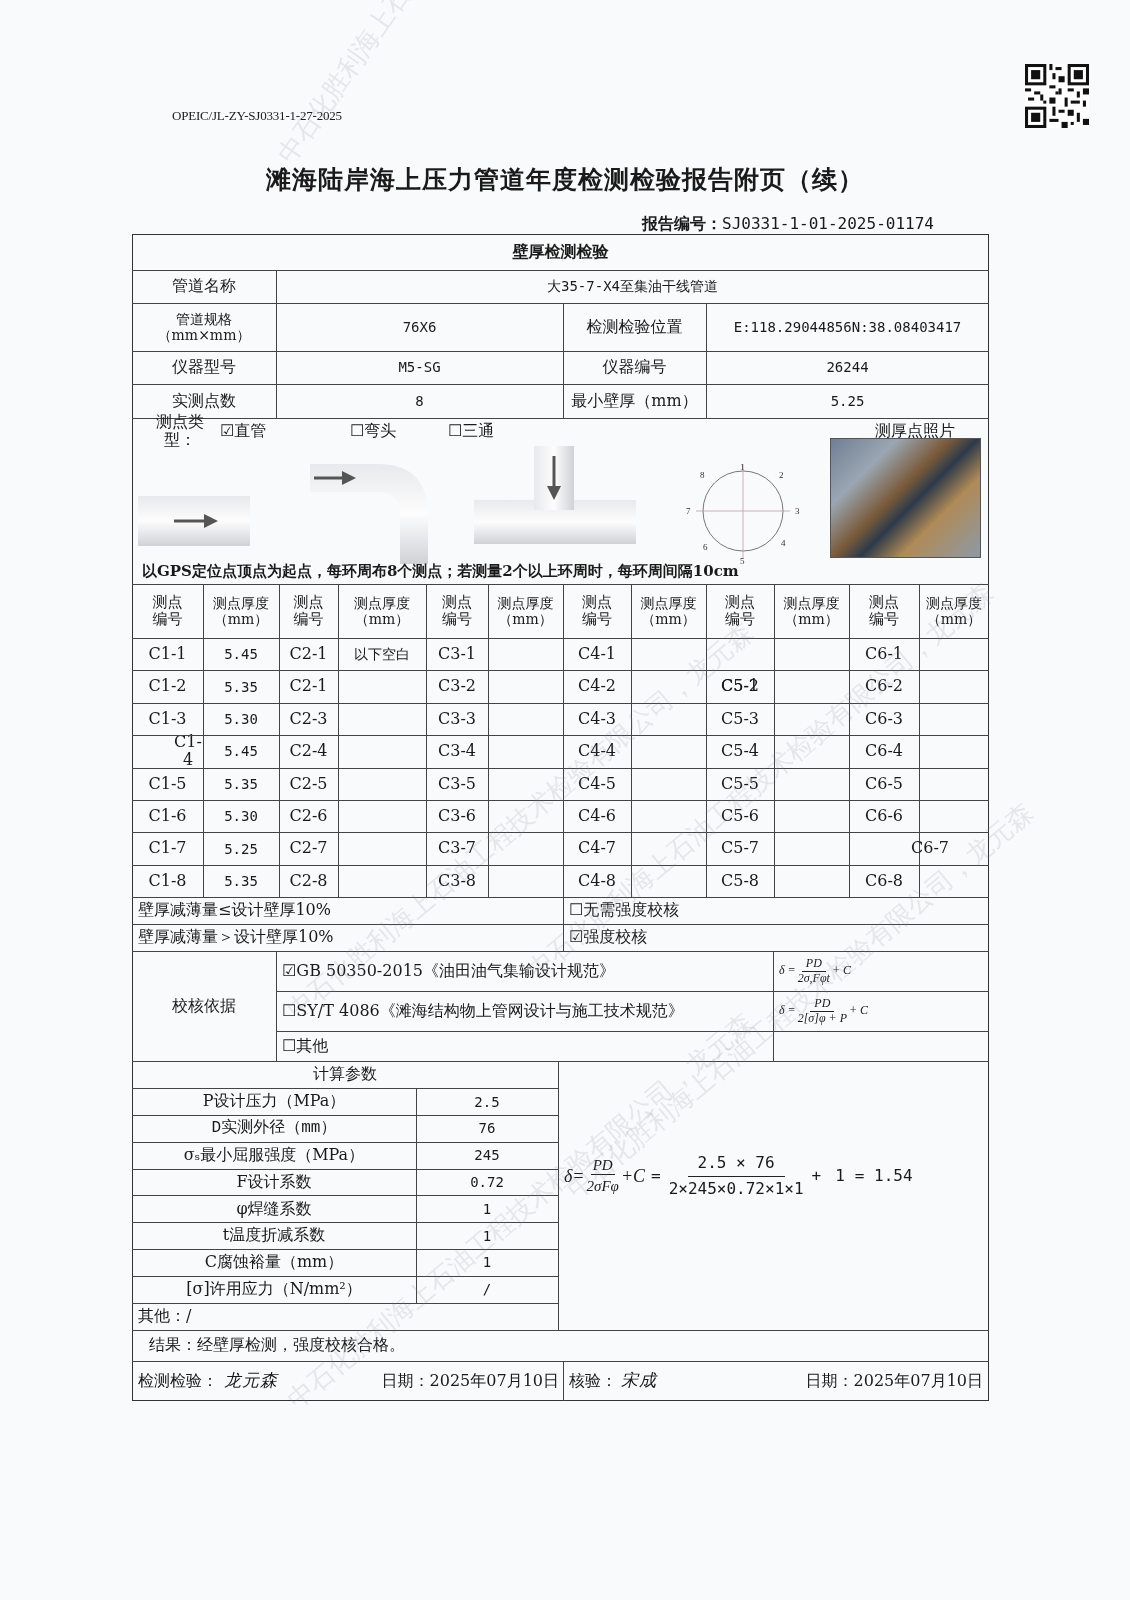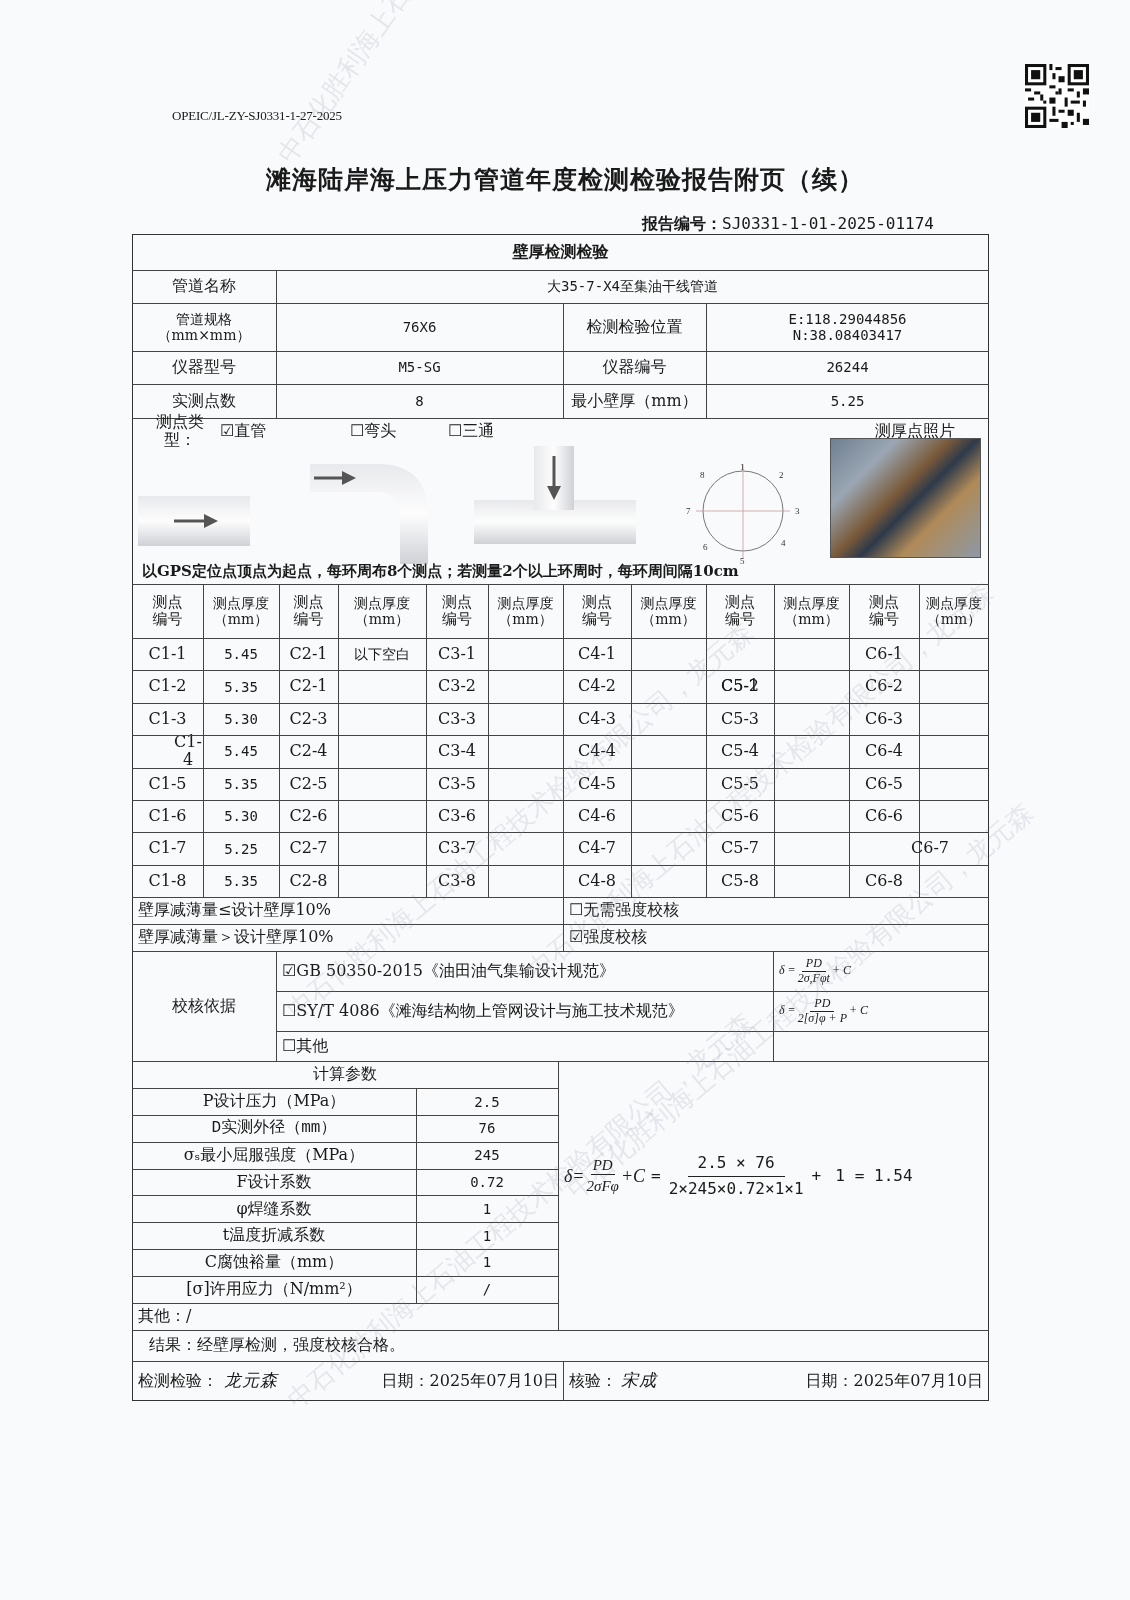--- a/index.html
+++ b/index.html
@@ -93,21 +93,21 @@
 <div id="grid">
     <div class="cell bold" style="left: 132px; top: 234px; width: 857px; height: 36px;">壁厚检测检验</div>
     <div class="ln-h" style="top: 270px; left: 132px; width: 857px;"></div>
     <div class="cell " style="left: 132px; top: 270px; width: 144px; height: 33px;">管道名称</div>
     <div class="cell mono" style="left: 276px; top: 270px; width: 713px; height: 33px;">大35-7-X4至集油干线管道</div>
     <div class="ln-v" style="left: 276px; top: 270px; height: 148px;"></div>
     <div class="ln-h" style="top: 303px; left: 132px; width: 857px;"></div>
     <div class="cell small" style="left: 132px; top: 303px; width: 144px; height: 48px;">管道规格（mm×mm）</div>
     <div class="cell mono" style="left: 276px; top: 303px; width: 287px; height: 48px;">76X6</div>
     <div class="cell " style="left: 563px; top: 303px; width: 143px; height: 48px;">检测检验位置</div>
-    <div class="cell mono" style="left: 706px; top: 303px; width: 283px; height: 48px; flex-direction: column;">
+    <div class="cell mono" style="left: 706px; top: 303px; width: 283px; height: 48px; flex-direction: row;">
       <div>E:118.29044856</div>
       <div>N:38.08403417</div>
     </div>
     <div class="ln-v" style="left: 563px; top: 303px; height: 115px;"></div>
     <div class="ln-v" style="left: 706px; top: 303px; height: 115px;"></div>
     <div class="ln-h" style="top: 351px; left: 132px; width: 857px;"></div>
     <div class="cell " style="left: 132px; top: 351px; width: 144px; height: 33px;">仪器型号</div>
     <div class="cell mono" style="left: 276px; top: 351px; width: 287px; height: 33px;">M5-SG</div>
     <div class="cell " style="left: 563px; top: 351px; width: 143px; height: 33px;">仪器编号</div>
     <div class="cell mono" style="left: 706px; top: 351px; width: 283px; height: 33px;">26244</div>

